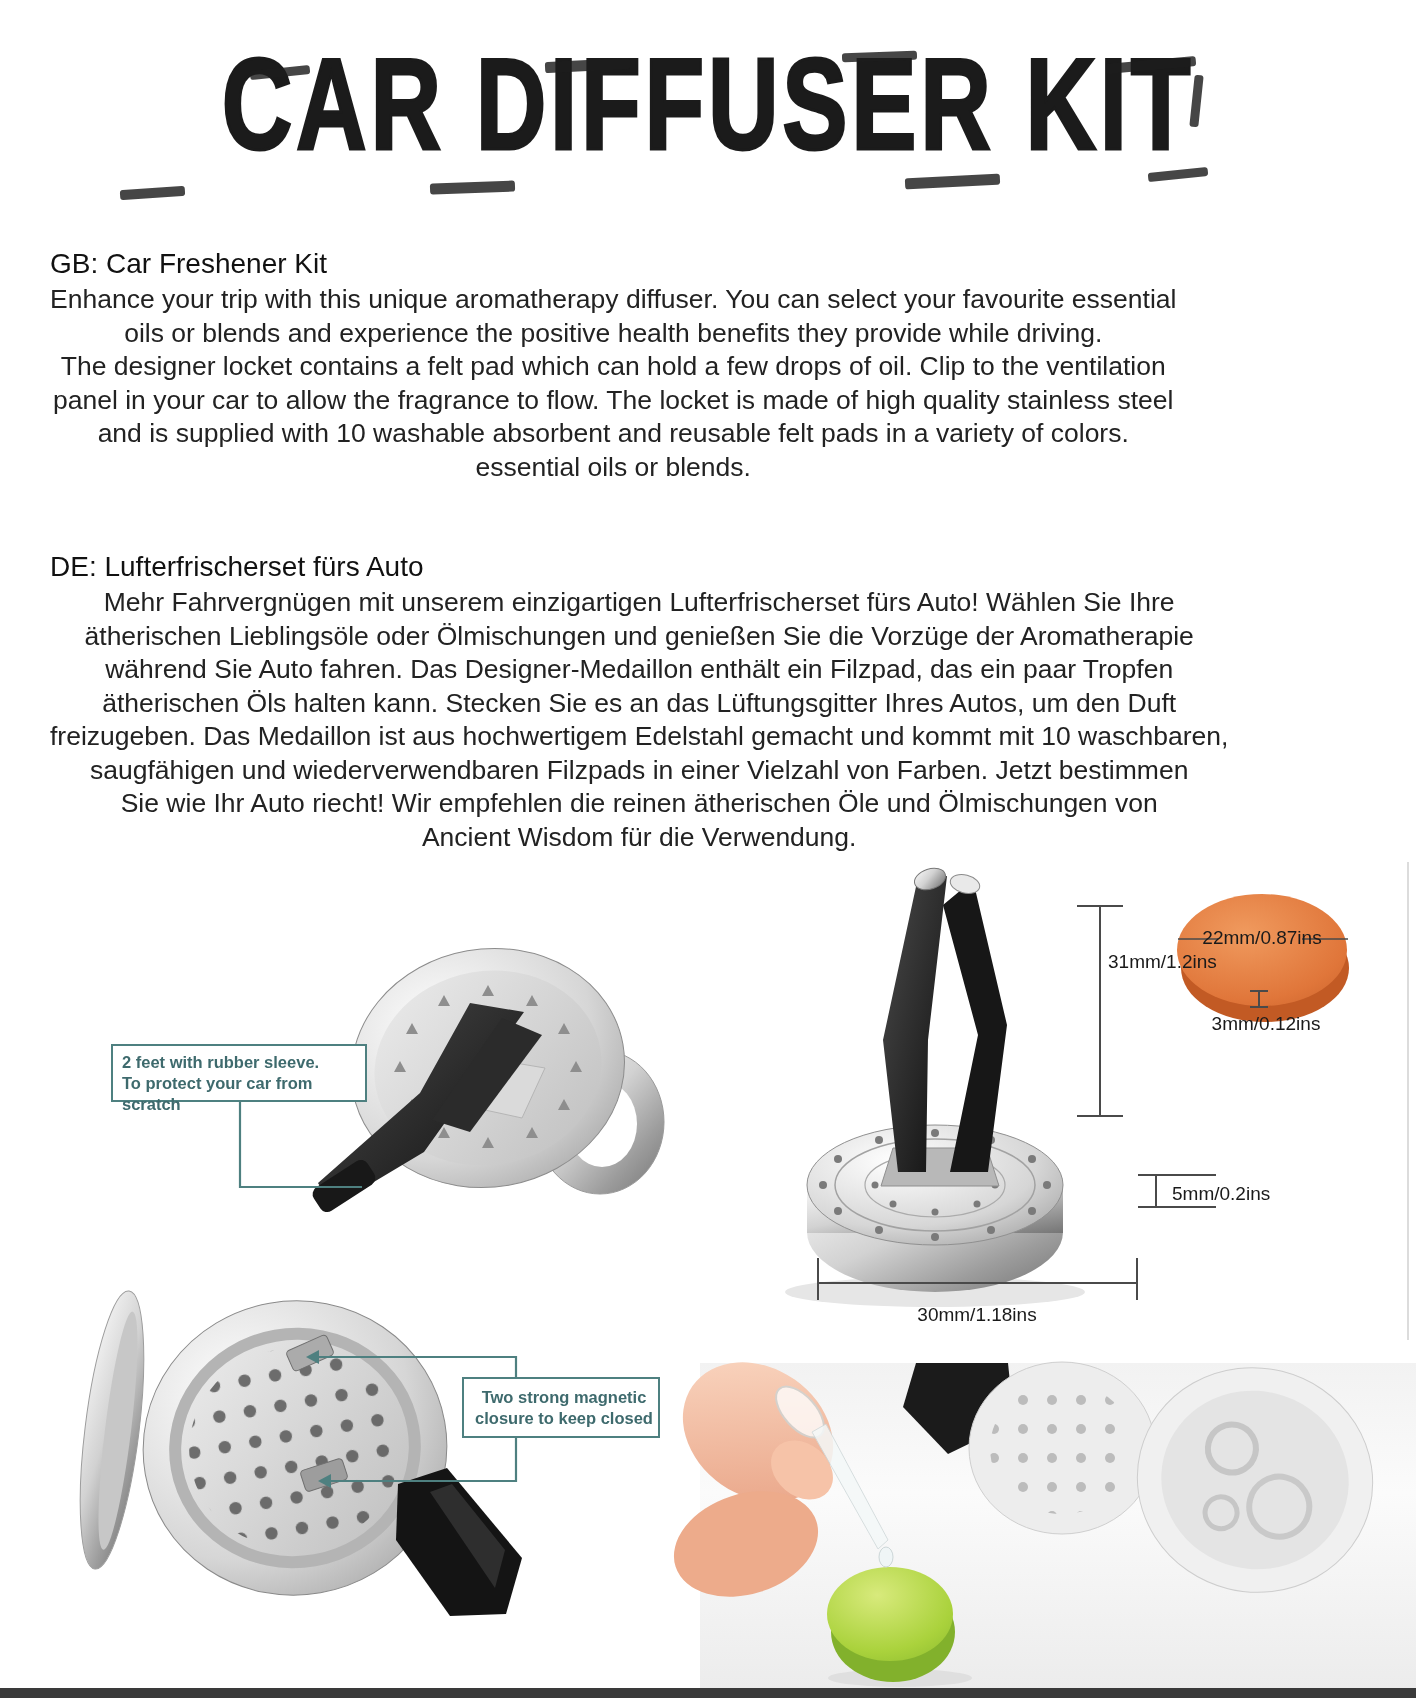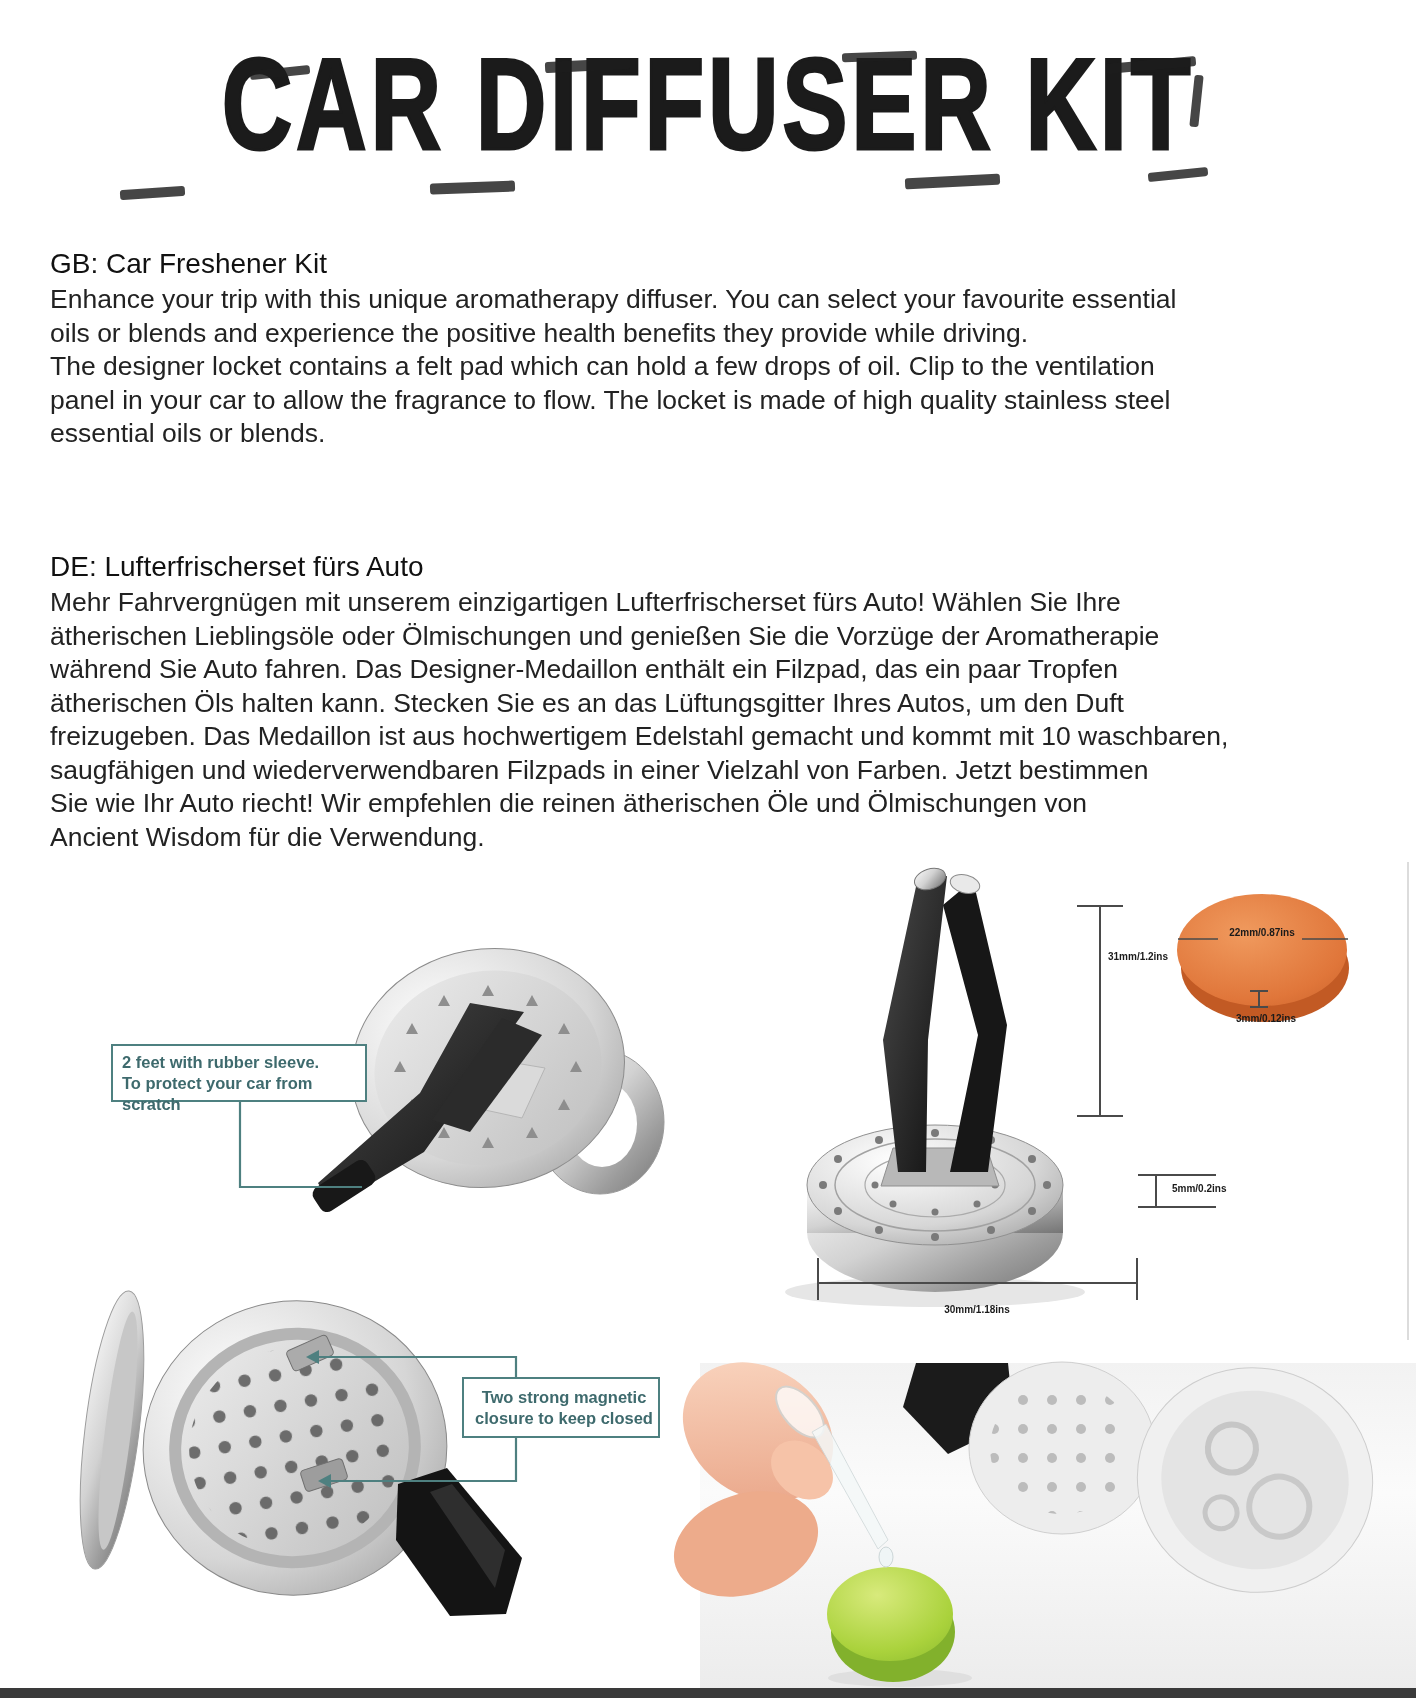--- a/index.html
+++ b/index.html
@@ -9,28 +9,28 @@
   .title-wrap{position:absolute;left:0;top:40px;width:1416px;height:180px;}
   .title-wrap h1{
     margin:0;text-align:center;font-size:104px;line-height:1;font-weight:900;
     letter-spacing:4px;color:#1b1b1b;-webkit-text-stroke:2.5px #1b1b1b;
     transform:scale(.94,1.24);transform-origin:top center;
     font-family:"Liberation Sans",sans-serif;white-space:nowrap;}
   .smudge{position:absolute;background:#1d1d1d;opacity:.82;border-radius:3px;}
   
   .sec-heading{position:absolute;left:50px;font-size:28px;font-weight:normal;color:#111;white-space:nowrap;}
   .bodytext{position:absolute;left:50px;font-size:26.5px;line-height:33.5px;color:#222;}
-  .bodytext div{white-space:nowrap;}
+  .bodytext div{white-space:nowrap;text-align:center;}
   
   .callout{position:absolute;background:#fff;border:2px solid #4e8080;color:#3e6a6d;
            font-weight:bold;font-size:16.5px;line-height:21px;box-sizing:border-box;}
   .callout.left{padding:6px 8px 16px 9px;}
   .callout.center{text-align:center;padding:8px 4px 4px 10px;}
   
-  .dim{position:absolute;font-size:10px;font-weight:bold;color:#1a1a1a;white-space:nowrap;}
+  .dim{position:absolute;font-size:19px;font-weight:normal;color:#1a1a1a;white-space:nowrap;}
   .dim.c{text-align:center;}
   
   .art{position:absolute;left:0;top:0;z-index:1;}
   .lbl{z-index:3;}
   .footer-bar{position:absolute;left:0;top:1688px;width:1416px;height:10px;background:#3a3a3a;z-index:4;}
   .photo-edge{position:absolute;left:1407px;top:862px;width:2px;height:478px;background:#dcdcdc;}
 </style>
 </head>
 <body>
 
@@ -48,20 +48,21 @@
     <div class="smudge" style="left:1148px;top:130px;width:60px;height:9px;transform:rotate(-6deg);"></div>
     <div class="smudge" style="left:1192px;top:35px;width:9px;height:52px;transform:rotate(6deg);"></div>
   </header>
 
   <div class="sec-heading" style="top:248px;">GB: Car Freshener Kit</div>
   <div class="bodytext" style="top:283px;">
     <div>Enhance your trip with this unique aromatherapy diffuser. You can select your favourite essential</div>
     <div>oils or blends and experience the positive health benefits they provide while driving.</div>
     <div>The designer locket contains a felt pad which can hold a few drops of oil. Clip to the ventilation</div>
     <div>panel in your car to allow the fragrance to flow. The locket is made of high quality stainless steel</div>
+    <div>and is supplied with 10 washable absorbent and reusable felt pads in a variety of colors.</div>
     <div>essential oils or blends.</div>
   </div>
 
   <div class="sec-heading" style="top:551px;">DE: Lufterfrischerset fürs Auto</div>
   <div class="bodytext" style="top:586px;">
     <div>Mehr Fahrvergnügen mit unserem einzigartigen Lufterfrischerset fürs Auto! Wählen Sie Ihre</div>
     <div>ätherischen Lieblingsöle oder Ölmischungen und genießen Sie die Vorzüge der Aromatherapie</div>
     <div>während Sie Auto fahren. Das Designer-Medaillon enthält ein Filzpad, das ein paar Tropfen</div>
     <div>ätherischen Öls halten kann. Stecken Sie es an das Lüftungsgitter Ihres Autos, um den Duft</div>
     <div>freizugeben. Das Medaillon ist aus hochwertigem Edelstahl gemacht und kommt mit 10 waschbaren,</div>

